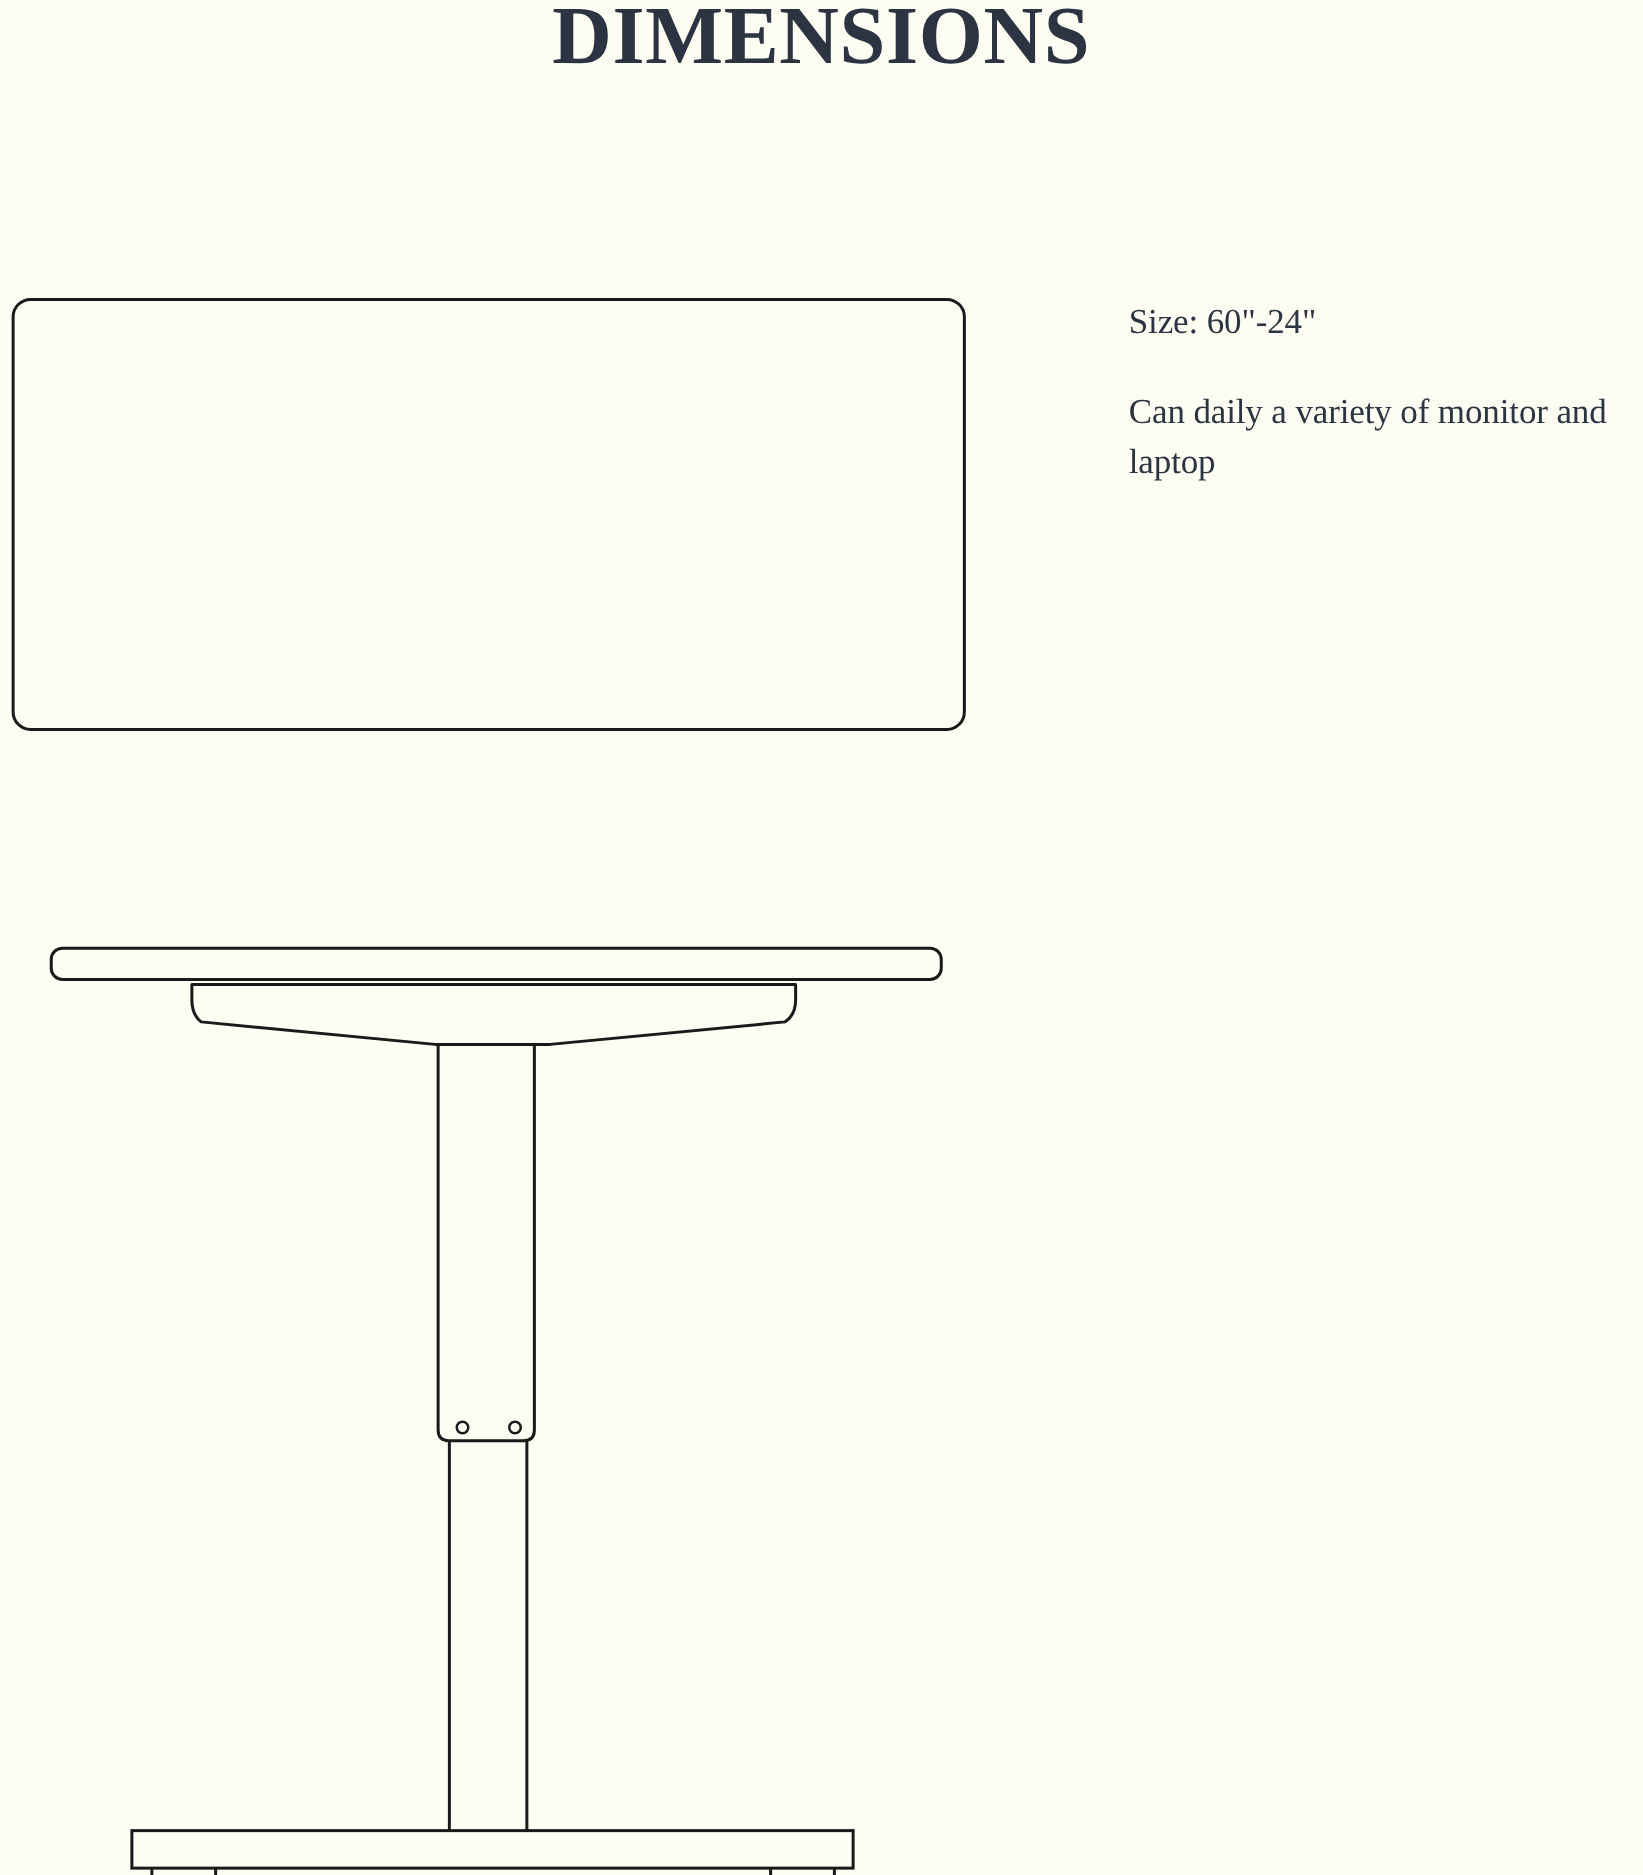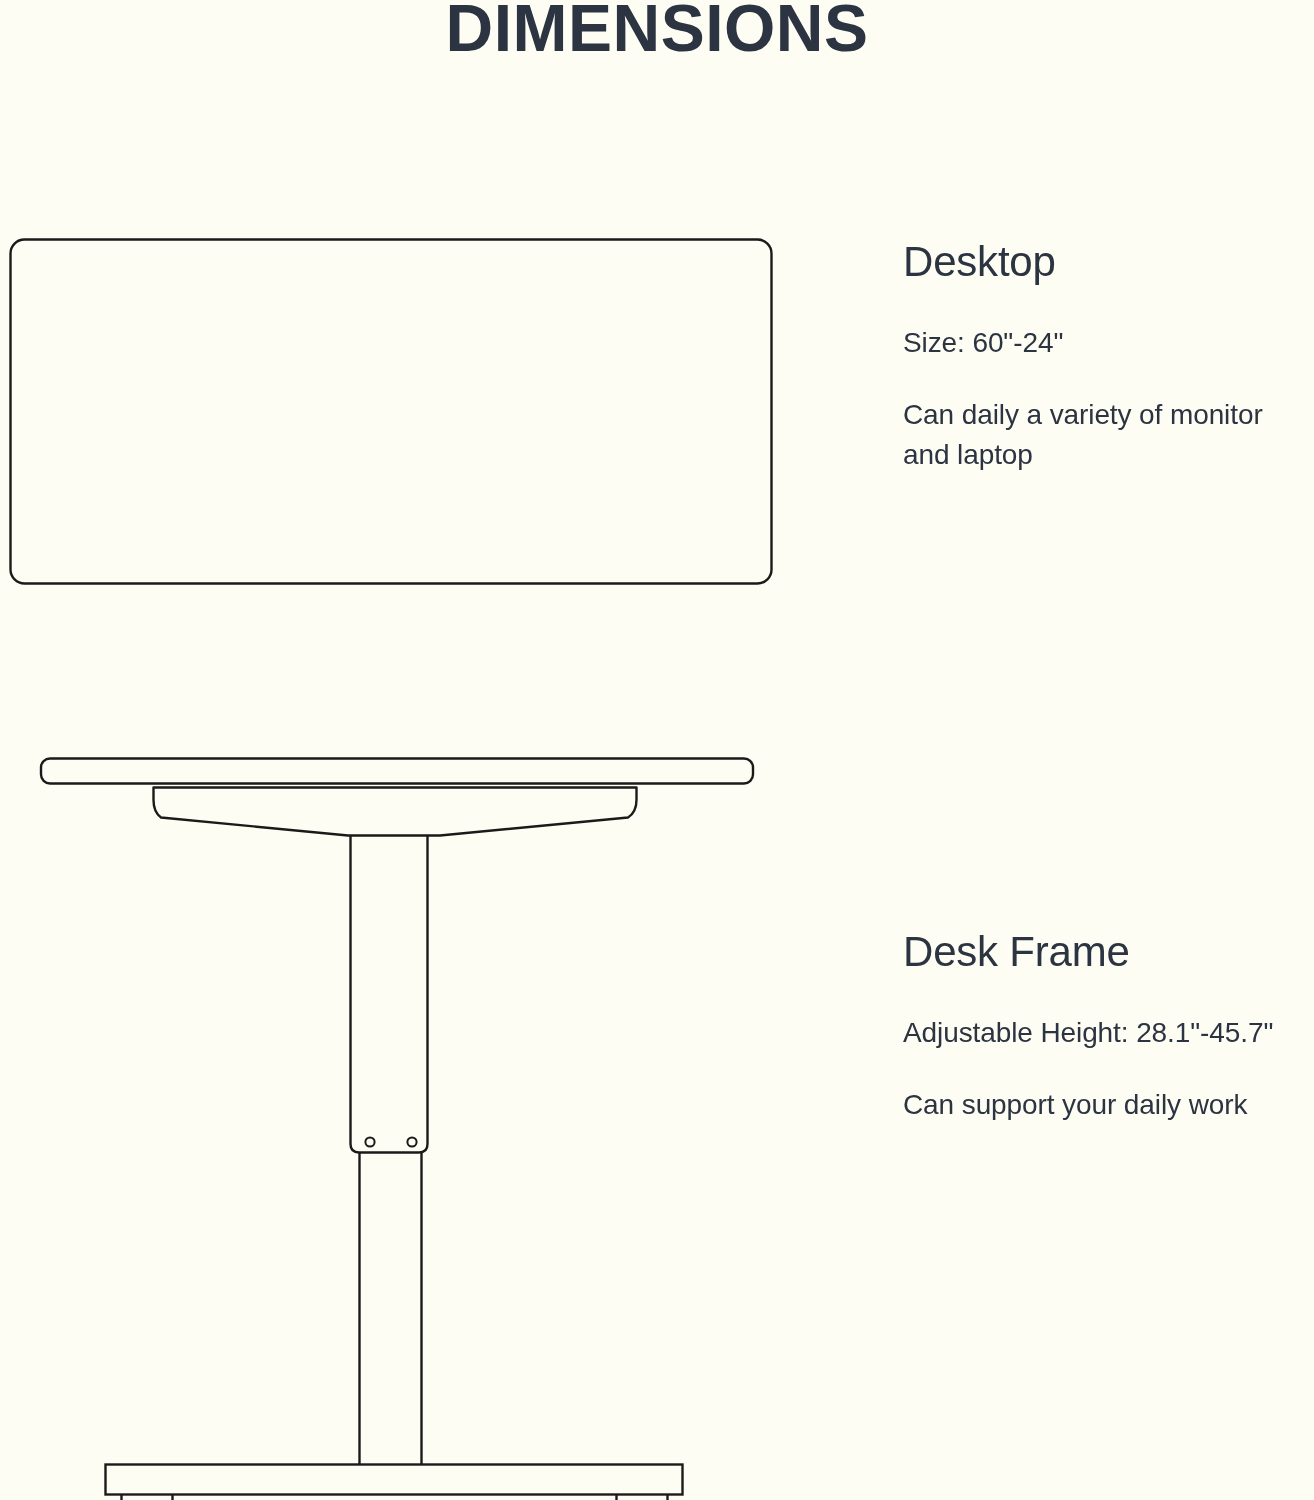--- a/index.html
+++ b/index.html
@@ -15,20 +15,21 @@
     color: #2B3440;
     overflow: hidden;
     position: relative;
   }
 
   .page {
     position: relative;
     width: 1314px;
     height: 1500px;
     background: #FDFDF4;
+    font-family: Liberation Serif, serif;
   }
 
   
   .page-title {
     position: absolute;
     left: 0;
     top: -6px;
     width: 1314px;
     text-align: center;
     font-size: 66px;
@@ -116,24 +117,18 @@
       <line x1="421.5" y1="1152" x2="421.5" y2="1464" stroke="#1A1A1A" stroke-width="2.4"></line>
 
       <rect x="105.5" y="1464.5" width="577" height="30" fill="none" stroke="#1A1A1A" stroke-width="2.4"></rect>
 
       <path d="M 121.5 1494.5 L 121.5 1506 L 172.5 1506 L 172.5 1494.5" fill="none" stroke="#1A1A1A" stroke-width="2.4"></path>
       <path d="M 616.5 1494.5 L 616.5 1506 L 667.5 1506 L 667.5 1494.5" fill="none" stroke="#1A1A1A" stroke-width="2.4"></path>
     </svg>
   </div>
 
   <div class="info-block desktop-block">
-    <div class="block-heading">Desktop</div>
     <div class="block-line">Size: 60"-24"</div>
     <div class="block-line">Can daily a variety of monitor and laptop</div>
   </div>
 
-  <div class="info-block frame-block">
-    <div class="block-heading">Desk Frame</div>
-    <div class="block-line">Adjustable Height: 28.1"-45.7"</div>
-    <div class="block-line">Can support your daily work</div>
-  </div>
 
 </div>
 
 </body></html>

